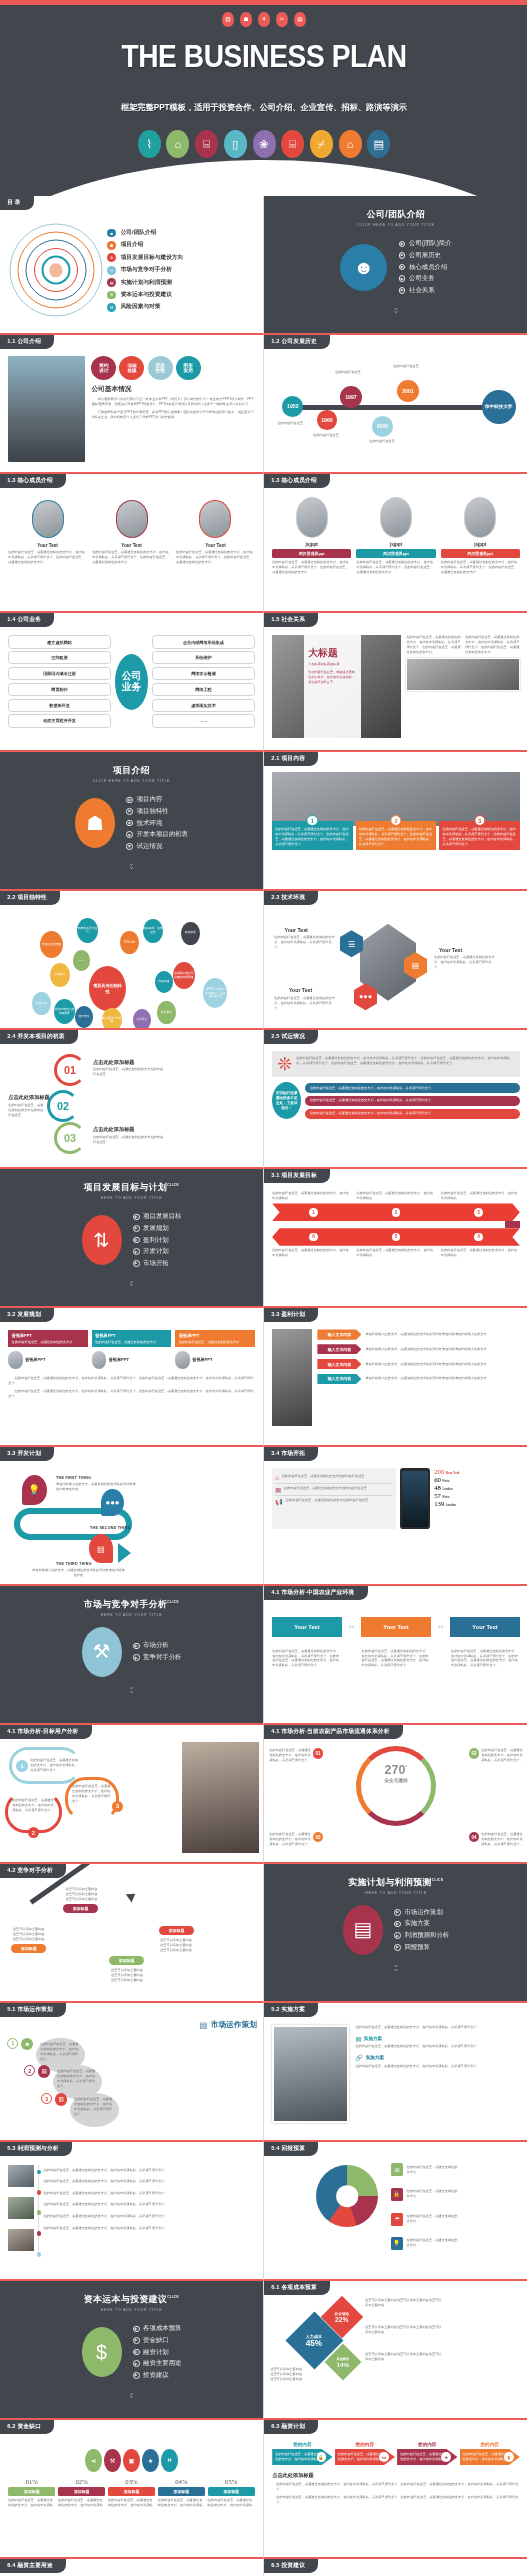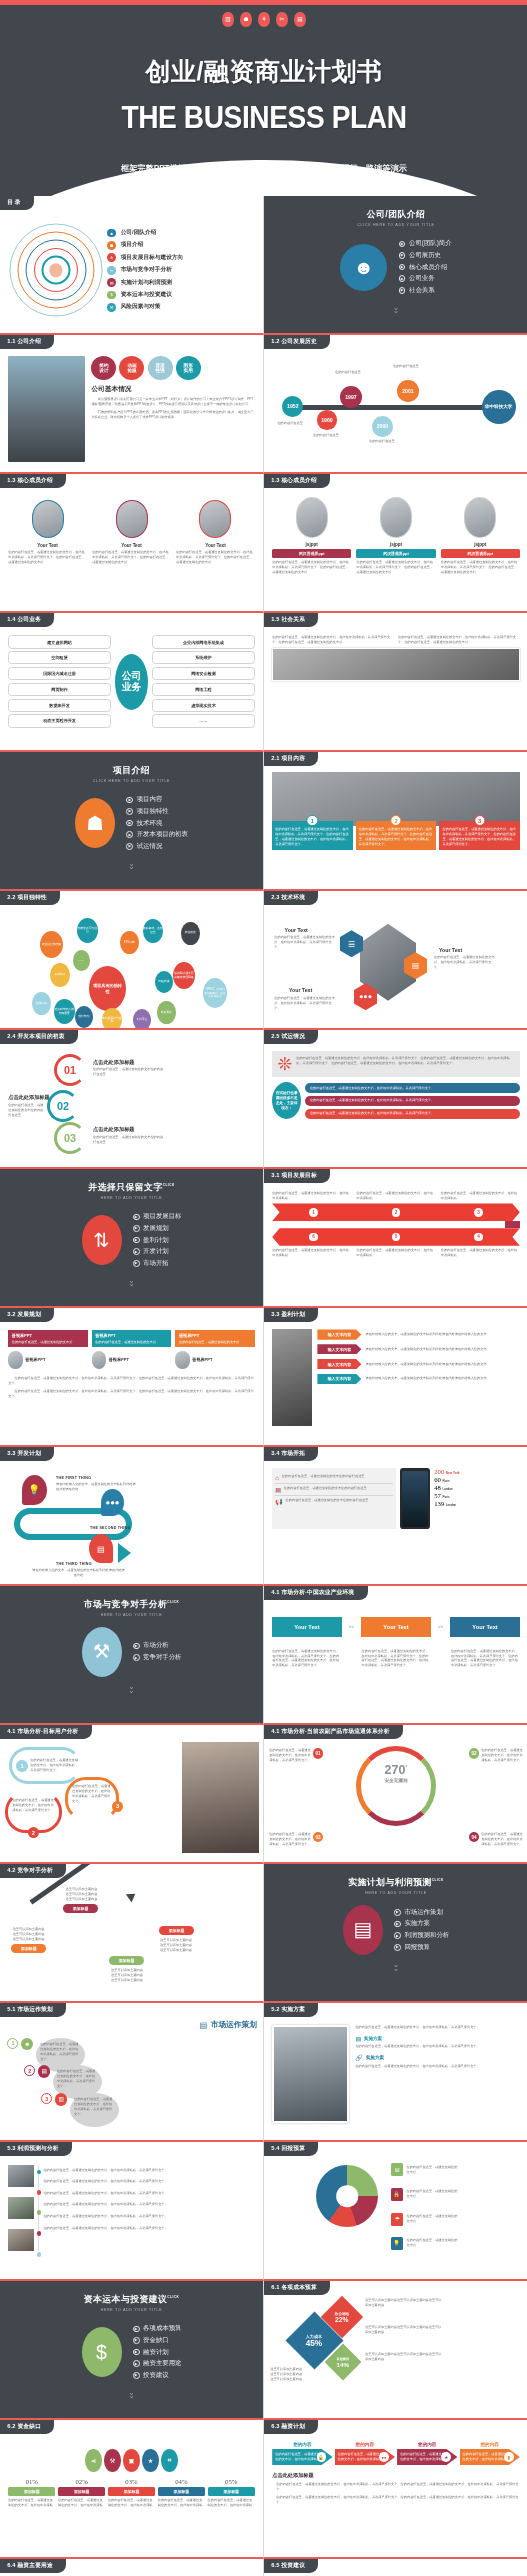--- a/index.html
+++ b/index.html
@@ -118,21 +118,20 @@
 
   <div class="cover">
     <div class="topbar"></div>
     <div class="topicons">
       <div class="ti">▥</div>
       <div class="ti">☗</div>
       <div class="ti">⚘</div>
       <div class="ti">✂</div>
       <div class="ti">▤</div>
     </div>
-    <h1>创业/融资商业计划书</h1>
     <h2>THE BUSINESS PLAN</h2>
     <div class="sub">框架完整PPT模板，适用于投资合作、公司介绍、企业宣传、招标、路演等演示</div>
     <div class="bigicons">
       <div class="bi" style="background:#21a0a0">⌇</div>
       <div class="bi" style="background:#8fb96a">⌂</div>
       <div class="bi" style="background:#a8334c">⌸</div>
       <div class="bi" style="background:#59b8c6">▯</div>
       <div class="bi" style="background:#8e6fb0">❀</div>
       <div class="bi" style="background:#e2483e">⌸</div>
       <div class="bi" style="background:#f0a92f">⌿</div>
@@ -346,20 +345,27 @@
           <div class="pillbox">网络工程</div>
           <div class="pillbox">虚拟现实技术</div>
           <div class="pillbox">……</div>
         </div>
       </div>
     </div>
 
     <div class="slide">
       <div class="tabtitle">1.5 社会关系</div>
       <div class="pad row" style="margin-top:3.1px;gap:5.2px">
+        <div style="position:relative;width:129px;height:103px;background:linear-gradient(140deg,#9b9b9b,#3d3d3d);overflow:hidden">
+          <div style="position:absolute;left:32px;top:0;width:57px;height:100%;background:rgba(255,255,255,.92);padding:11.3px 4.1px 0">
+            <div style="color:#a8334c;font-size:9.8px;font-weight:bold">大标题</div>
+            <div style="color:#a8334c;font-size:3.1px;margin-top:2.6px">小副标题副标题副标题</div>
+            <div style="color:#a8334c;font-size:3.1px;margin-top:4.1px;line-height:1.6">您的内容打在这里，或者通过复制您的文本后，在此框中选择粘贴，并选择只保留文字。</div>
+          </div>
+        </div>
         <div style="flex:1;display:flex;flex-direction:column;gap:3.1px">
           <div class="row" style="gap:4.1px">
             <p class="tiny" style="flex:1">您的内容打在这里，或者通过复制您的文本后，在此框中选择粘贴，并选择只保留文字。您的内容打在这里，或者通过复制您的文本后。</p>
             <p class="tiny" style="flex:1">您的内容打在这里，或者通过复制您的文本后，在此框中选择粘贴，并选择只保留文字。您的内容打在这里，或者通过复制您的文本后。</p>
           </div>
           <div style="height:33px;background:linear-gradient(150deg,#b5b5b5,#5d5d5d);border:1.5px solid #fff;box-shadow:0 0 1.5px rgba(0,0,0,.3)"></div>
         </div>
       </div>
     </div>
 
@@ -537,21 +543,21 @@
               </div>
             <div style="background:#e2483e;border-radius:7.2px;padding:2.6px 4.6px">
                 <p class="tiny-w">您的内容打在这里，或者通过复制您的文本后，在此框中选择粘贴，并选择只保留文字。</p>
               </div>
           </div>
         </div>
       </div>
     </div>
 
     <div class="slide dark">
-      <div class="sec-title"><span>并选择只保留文字</span><span style="font-size:3.1px;vertical-align:super">CLICK</span></div>
+      <div class="sec-title"><span>项目发展目标与计划</span><span style="font-size:3.1px;vertical-align:super">CLICK</span></div>
       <div class="sec-sub">HERE TO ADD YOUR TITLE</div>
       <div class="sec-body">
         <div class="sec-circle" style="background:#e2483e">⇅</div>
         <ul class="sec-list">
           <li>
               <span class="play">▶</span>
               <span>项目发展目标</span>
             </li>
           <li>
               <span class="play">▶</span>

